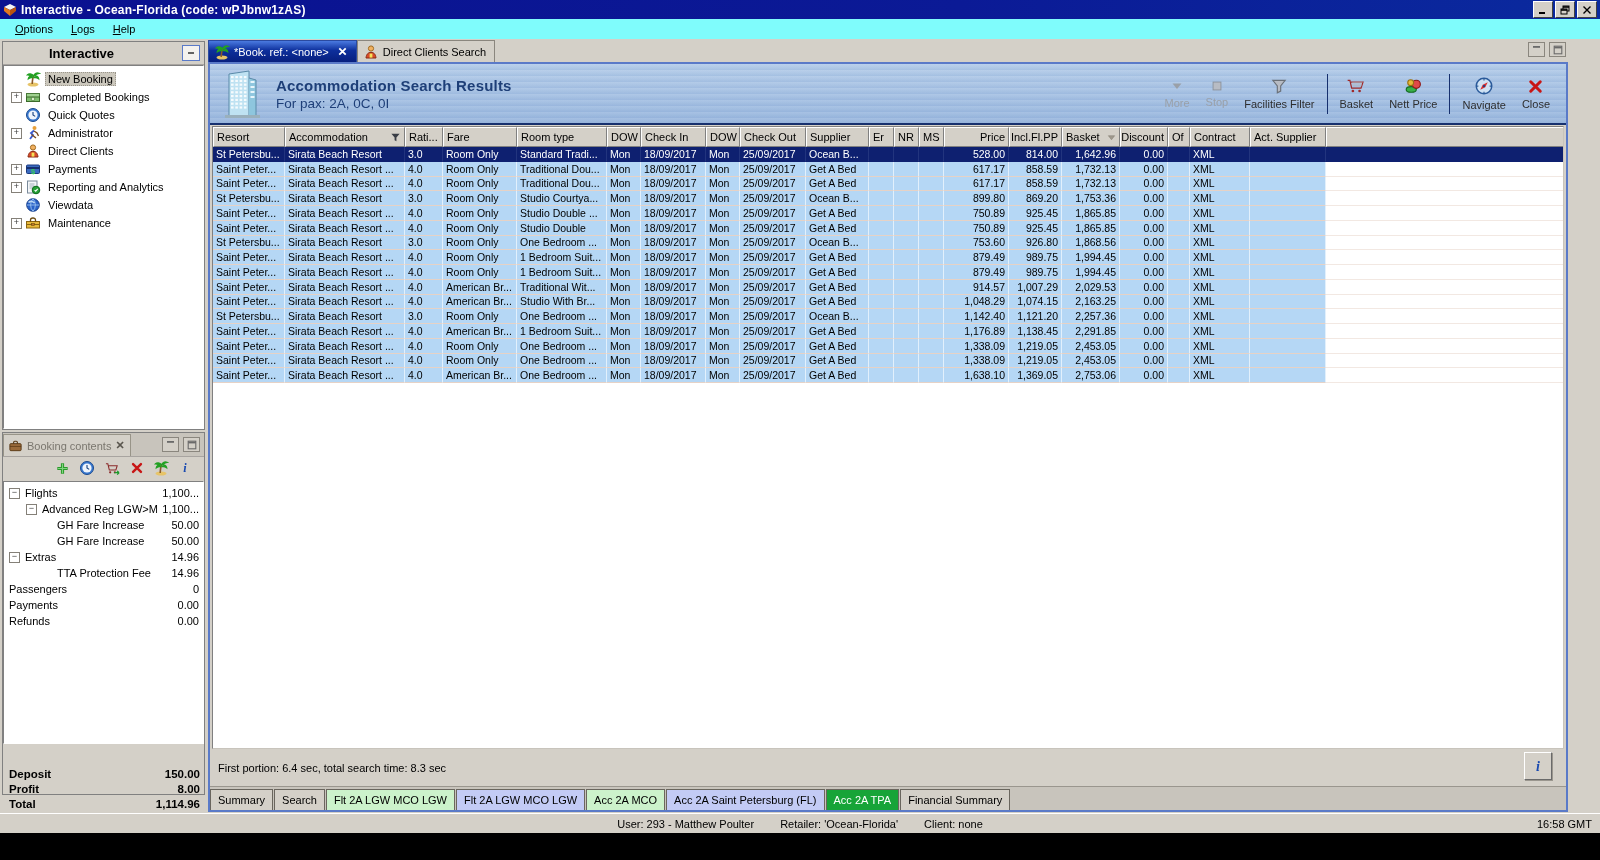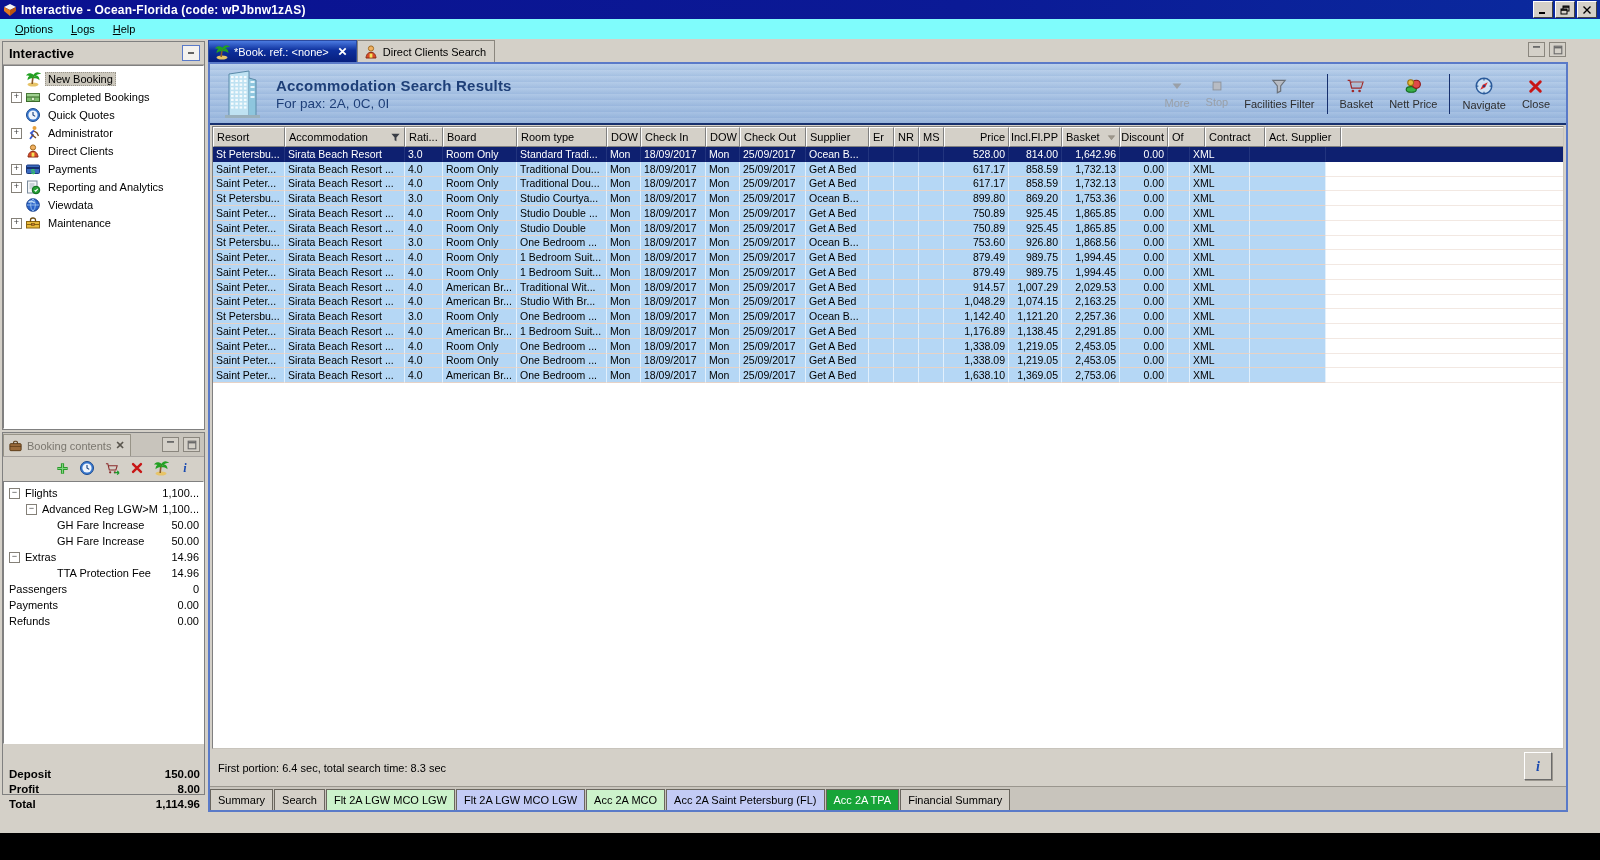--- a/index.html
+++ b/index.html
@@ -16,21 +16,21 @@
   .winbtn{width:18px;height:15px;background:#d4d0c8;border:1px solid;border-color:#fff #404040 #404040 #fff;display:flex;align-items:center;justify-content:center;}
 
   
   .menubar{position:absolute;left:0;top:19px;width:1600px;height:20px;background:#7ffcfc;display:flex;align-items:center;padding-left:6px;box-sizing:border-box;}
   .menu-item{padding:2px 9px;color:#000;cursor:default;}
   .menu-item u{text-decoration:underline;}
 
   
   .sidebar{position:absolute;left:2px;top:41px;width:203px;height:389px;background:#d4d0c8;border:1px solid #808080;box-sizing:border-box;display:flex;flex-direction:column;}
   .sidebar-head{height:22px;display:flex;align-items:center;padding:0 4px 0 6px;border-bottom:1px solid #a8a4a0;}
-  .sidebar-title{font-weight:bold;font-size:13px;}
+  .sidebar-title{font-weight:bold;font-size:13px;margin-left:40px;}
   .mini-btn{margin-left:auto;width:16px;height:14px;background:#f4f2ee;border:1px solid #5a7ac8;display:flex;align-items:center;justify-content:center;font-size:10px;color:#404040;}
   .tree{flex:1;background:#fff;border:1px solid;border-color:#808080 #fff #fff #808080;overflow:hidden;padding-top:4px;}
   .tree-item{height:18px;display:flex;align-items:center;}
   .tree-item .expander{width:9px;height:9px;margin-left:7px;border:1px solid #848078;background:#fff;font-size:9px;line-height:7px;text-align:center;color:#404040;flex:none;}
   .tree-item .exp-space{width:18px;flex:none;}
   .tree-item .icon{margin:0 4px 0 3px;}
   .tree-item .lbl{padding:1px 3px;white-space:nowrap;}
   .tree-item.selected .lbl{background:#ccc8bd;border:1px dotted #9a968c;padding:0 2px;}
 
   
@@ -563,21 +563,21 @@
               <span class="icon hicon">
                 <svg width="11" height="11" viewBox="0 0 12 12">
                   <path d="M1.5 2h9L7 6v4L5 9V6z" fill="#3a3e46"></path>
                 </svg>
               </span>
             </div>
             <div class="gcell" style="width: 38px; flex: 0 0 auto;">
               <span>Rati...</span>
             </div>
             <div class="gcell" style="width: 74px; flex: 0 0 auto;">
-              <span>Board</span>
+              <span>Fare</span>
             </div>
             <div class="gcell" style="width: 90px; flex: 0 0 auto;">
               <span>Room type</span>
             </div>
             <div class="gcell" style="width: 34px; flex: 0 0 auto;">
               <span>DOW</span>
             </div>
             <div class="gcell" style="width: 65px; flex: 0 0 auto;">
               <span>Check In</span>
             </div>
@@ -609,21 +609,21 @@
               <span>Basket</span>
               <span class="icon hicon">
                 <svg width="9" height="9" viewBox="0 0 10 10">
                   <path d="M1.5 3h7L5 7.5z" fill="#a09a8e" stroke="#7a746a" stroke-width=".5"></path>
                 </svg>
               </span>
             </div>
             <div class="gcell r" style="width: 48px; flex: 0 0 auto;">
               <span>Discount</span>
             </div>
-            <div class="gcell" style="width: 37px; flex: 0 0 auto;">
+            <div class="gcell" style="width: 22px; flex: 0 0 auto;">
               <span>Of</span>
             </div>
             <div class="gcell" style="width: 60px; flex: 0 0 auto;">
               <span>Contract</span>
             </div>
             <div class="gcell" style="width: 76px; flex: 0 0 auto;">
               <span>Act. Supplier</span>
             </div>
             <div class="gfill"></div>
           </div>
@@ -1010,14 +1010,20 @@
           <div class="btab t-green">Flt 2A LGW MCO LGW</div>
           <div class="btab t-blue">Flt 2A LGW MCO LGW</div>
           <div class="btab t-green">Acc 2A MCO</div>
           <div class="btab t-blue">Acc 2A Saint Petersburg (FL)</div>
           <div class="btab t-active">Acc 2A TPA</div>
           <div class="btab">Financial Summary</div>
         </div>
     </div>
   </div>
 
+  <div class="statusbar">
+    <span>User: 293 - Matthew Poulter</span>
+    <span>Retailer: 'Ocean-Florida'</span>
+    <span>Client: none</span>
+    <span class="time">16:58 GMT</span>
+  </div>
   <div class="blackstrip"></div>
 </div>
 
 </body></html>

